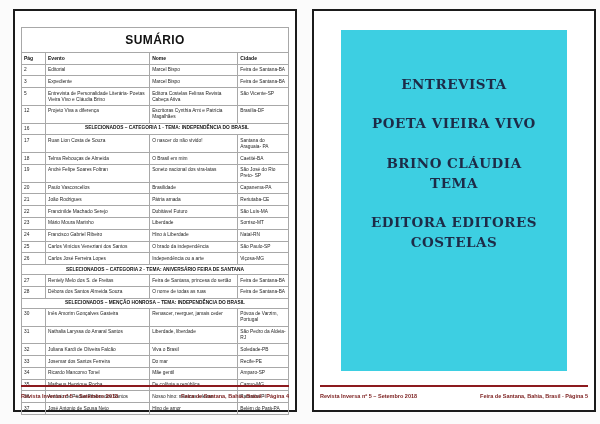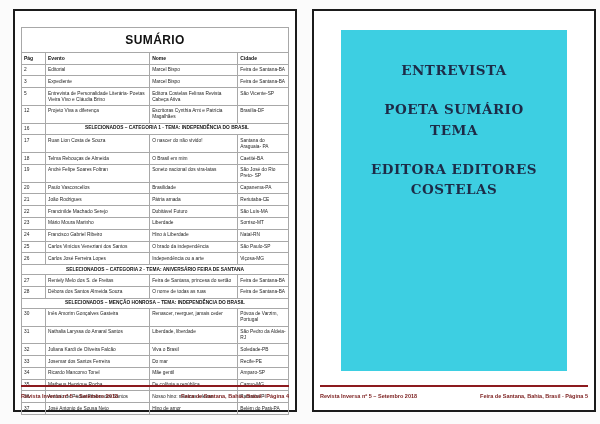--- a/index.html
+++ b/index.html
@@ -37,21 +37,21 @@
     position:absolute;left:6px;right:6px;bottom:11px;
     display:flex;justify-content:space-between;
     font-size:5.5px;font-weight:bold;
   }
 
   
   .banner{
     position:absolute;left:27px;right:27px;top:19px;height:341px;
     text-align:center;
     font-family:"DejaVu Serif",serif;font-weight:bold;
-    padding-top:30px;box-sizing:border-box;
+    padding-top:44px;box-sizing:border-box;
   }
   .banner-block{font-size:13.5px;line-height:1.5;margin:0 0 19px;letter-spacing:.5px;}
   .banner-block span{display:block;}
 </style>
 </head>
 <body>
 
 <div class="page" id="page-left">
   <div class="summary-wrap">
     <table class="summary">
@@ -236,21 +236,24 @@
     <span>Feira de Santana, Bahia, Brasil - Página 4</span>
   </div>
 </div>
 
 <div class="page" id="page-right">
   <div class="banner" style="background: rgb(61, 207, 226); color: rgb(29, 43, 71);">
       <p class="banner-block">
         <span>ENTREVISTA</span>
       </p>
       <p class="banner-block">
-        <span>POETA SUMÁRIO</span>
+        <span>POETA VIEIRA VIVO</span>
+      </p>
+      <p class="banner-block">
+        <span>BRINO CLÁUDIA</span>
         <span>TEMA</span>
       </p>
       <p class="banner-block">
       </p>
       <p class="banner-block">
         <span>EDITORA EDITORES</span>
         <span>COSTELAS</span>
       </p>
     </div>
   <div class="footer-rule" style="background: rgb(140, 26, 30);"></div>

